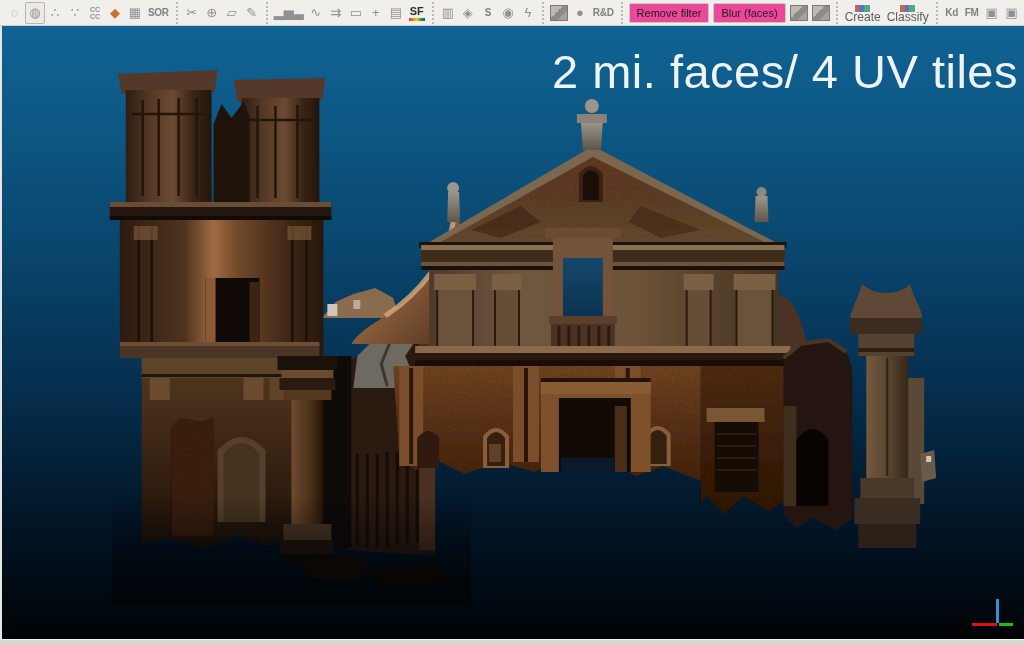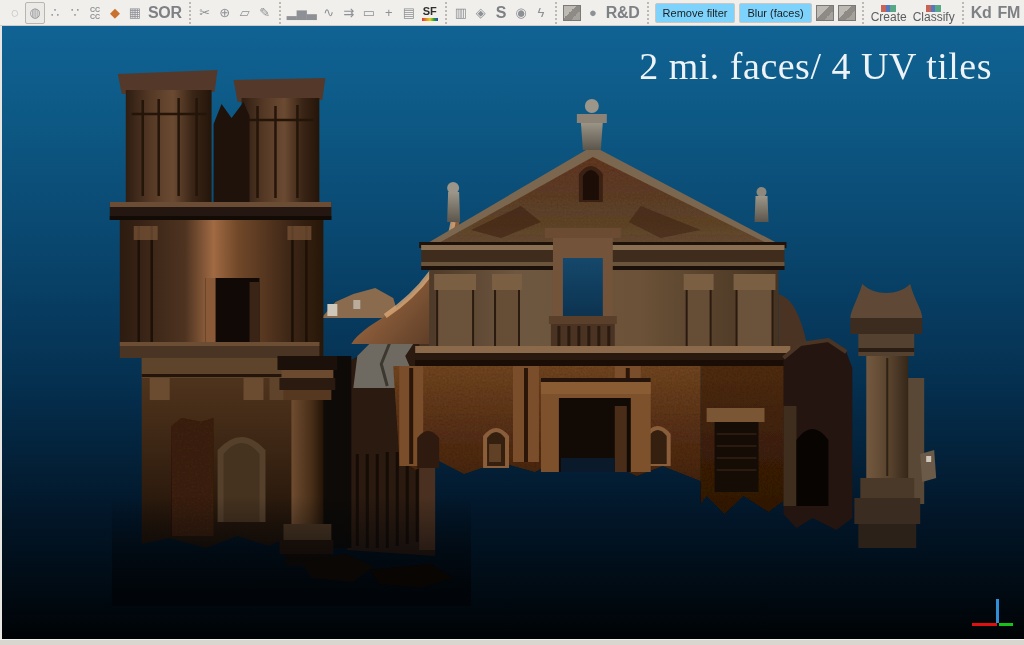--- a/index.html
+++ b/index.html
@@ -10,40 +10,40 @@
   .toolbar{position:absolute;top:0;left:0;right:0;height:26px;
     background:#f1efec;border-bottom:1px solid #cfcdc9;box-sizing:border-box;
     display:flex;align-items:center;overflow:hidden;white-space:nowrap;}
   .tgroup{display:flex;align-items:center;height:22px;padding:0 3px 0 4px;
     border-left:2px dotted #bcb9b2;margin-left:1px;}
   .tgroup:first-child{border-left:none;}
   .tbtn{appearance:none;background:transparent;border:1px solid transparent;
     height:22px;min-width:20px;padding:0 1px;margin:0;display:flex;
     align-items:center;justify-content:center;border-radius:2px;
     font-family:inherit;font-size:13px;color:#8d9094;cursor:default;}
-  .tbtn.label{font-size:16px;font-weight:bold;color:#7d8084;letter-spacing:-.3px;padding:0 2px;}
-  .tbtn.text{font-size:11px;color:#1d1d1d;background:#7dd3fc;
+  .tbtn.label{font-size:10px;font-weight:bold;color:#7d8084;letter-spacing:-.3px;padding:0 2px;}
+  .tbtn.text{font-size:11px;color:#1d1d1d;background:#ec4899;
     border:1px solid #c9c7c3;padding:0 7px;height:20px;margin:0 2px;}
   .tbtn.stack{flex-direction:column;font-size:7px;font-weight:bold;line-height:7px;color:#8d9094;}
   .tbtn.mini{flex-direction:column;font-size:12px;line-height:8px;color:#5a5d60;gap:1px;padding:0 2px;}
   .tbtn.mini::before{content:"";width:15px;height:7px;
     background:linear-gradient(90deg,#c24c3a 0 30%,#3a62b8 30% 62%,#3a9a74 62% 100%);opacity:.85;}
   .tbtn.rainbow{position:relative;font-size:11px;font-weight:bold;color:#2e2e2e;padding:0 3px 4px 3px;}
   .tbtn.rainbow::after{content:"";position:absolute;left:2px;right:2px;bottom:2px;height:3px;
     background:linear-gradient(90deg,#e03030,#e08a20,#e6d020,#2aa02a,#2048c0);}
   .tbtn.boxed{border:1px solid #b9b6b0;background:#eceae6;}
   .thumbface{width:16px;height:14px;border:1px solid #7b7975;
     background:linear-gradient(135deg,#bdbab4 0 40%,#8e8b86 40% 70%,#a5a29c 70% 100%);}
 
   
   .viewport{position:absolute;top:26px;left:0;right:0;bottom:6px;
     border-left:2px solid #e8e6e2;box-sizing:border-box;}
   .church-svg{position:absolute;left:0;top:0;width:100%;height:100%;}
-  .overlay-text{position:absolute;top:18px;right:32px;font-size:38px;
-    letter-spacing:.5px;font-weight:400;font-family:Liberation Serif, serif;}
+  .overlay-text{position:absolute;top:18px;right:6px;font-size:47px;
+    letter-spacing:.5px;font-weight:400;}
 
   
   .axis{position:absolute;right:8px;bottom:10px;width:46px;height:30px;}
   .axis-z{position:absolute;left:26px;top:0;width:3px;height:24px;}
   .axis-x{position:absolute;left:2px;top:24px;width:25px;height:3px;}
   .axis-y{position:absolute;left:29px;top:24px;width:14px;height:3px;}
 
   
   .statusbar{position:absolute;left:0;right:0;bottom:0;height:6px;
     border-top:1px solid #f2f1ee;box-sizing:border-box;}

